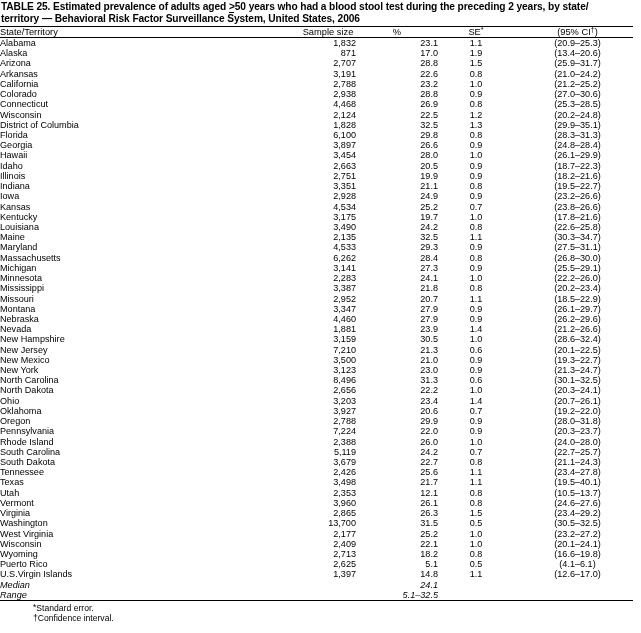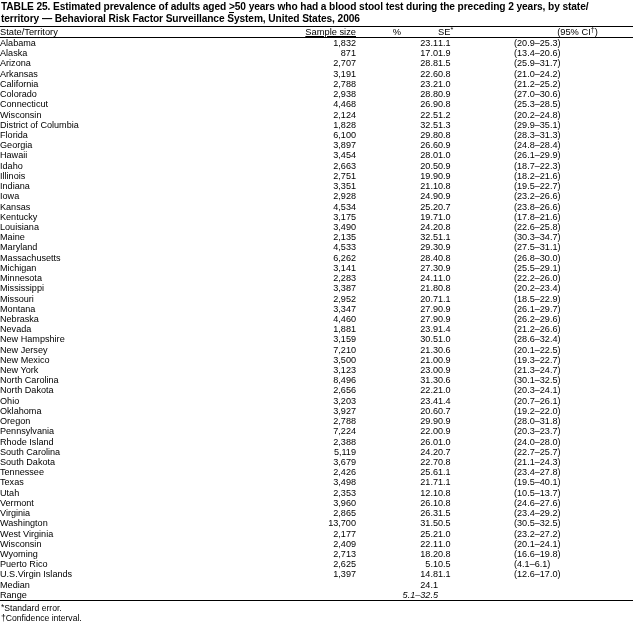--- a/index.html
+++ b/index.html
@@ -89,45 +89,45 @@
     font-weight: normal;
   }
 
   thead th {
     font-size: 9.3px;
     line-height: 14px;
     height: 14px;
     padding-bottom: 1px;
   }
   th.h-name { text-align: left;  padding-left: 2px; }
-  th.h-n    { text-align: right; text-decoration: underline; }
+  th.h-n    { text-align: center; }
   th.h-pct  { text-align: center; padding-right: 26px; }
-  th.h-se   { text-align: left; padding-right: 18px; }
+  th.h-se   { text-align: center; padding-right: 18px; }
   th.h-ci   { text-align: center; padding-right: 12px; }
 
   td.v-name { text-align: left;  padding-left: 2px; }
   td.v-n    { text-align: right; }
   td.v-pct  { text-align: right; padding-right: 44px; }
-  td.v-se   { text-align: left; padding-right: 30px; }
-  td.v-ci   { text-align: left; padding-right: 13px; }
-
-  tr.summary-row td { }
+  td.v-se   { text-align: center; padding-right: 30px; }
+  td.v-ci   { text-align: center; padding-right: 13px; }
+
+  tr.summary-row td { font-style: italic; }
   td.v-range {
     text-align: right;
     padding-right: 24px;
     font-style: italic;
   }
 
   
   .footnotes {
     font-size: 8.6px;
     line-height: 10.6px;
     padding: 1px 0 0 1px;
   }
-  .footnotes div { white-space: nowrap; }
+  .footnotes div { white-space: nowrap; padding-left: 32px; }
   .fn-mark {
     font-size: 8.6px;
     vertical-align: baseline;
   }
   .fn-star { vertical-align: 0.5px; }
 
   sup.mk {
     font-size: 7.2px;
     vertical-align: 3px;
     line-height: 0;

